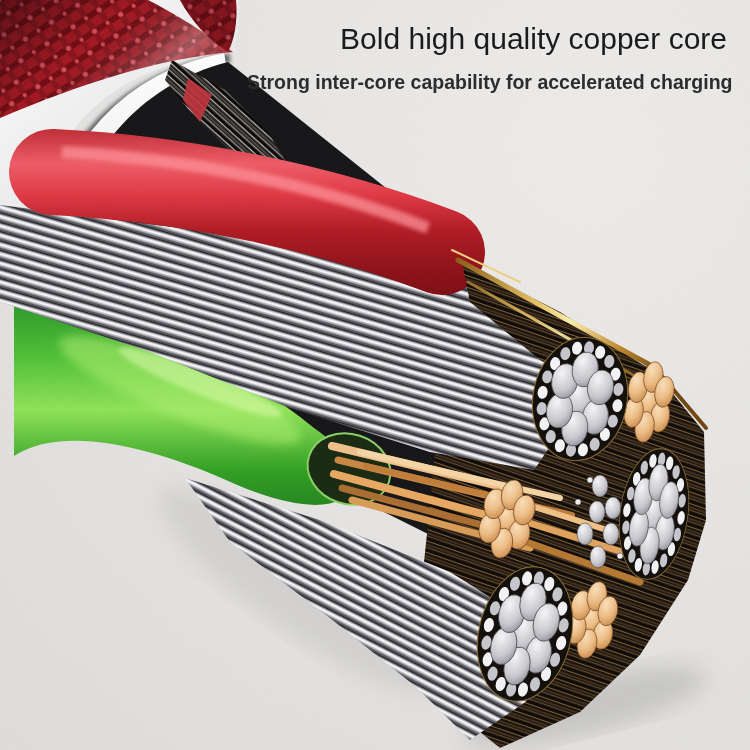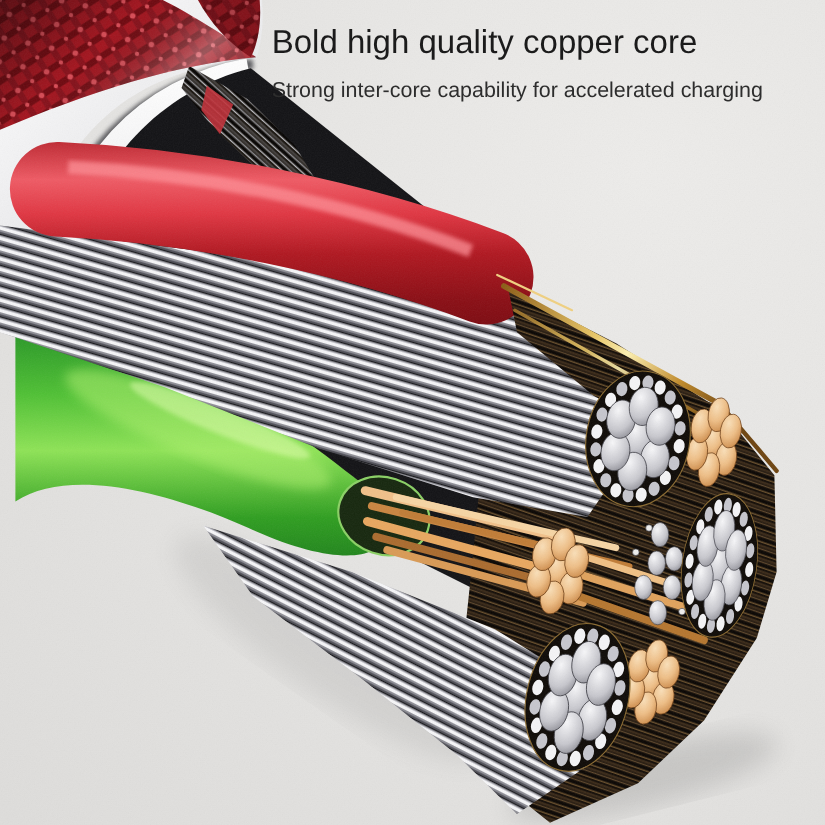--- a/index.html
+++ b/index.html
@@ -5,24 +5,24 @@
   html,body{margin:0;padding:0;background:#888;}
   .stage{
     position:relative;width:750px;height:750px;overflow:hidden;
     background:var(--background,#e4e3e1);
     font-family:"Liberation Sans", sans-serif;
   }
   .stage svg{position:absolute;left:0;top:0;}
   .heading{position:absolute;left:247px;top:20px;width:480px;}
   .heading h1{
     margin:0;font-size:30px;font-weight:400;letter-spacing:0;
-    color:var(--title-text,#1b1b1b);line-height:38px;white-space:nowrap;
+    color:var(--title-text,#1b1b1b);line-height:38px;white-space:nowrap;text-align:right;
   }
   .heading p{
-    margin:10px 0 0 0;font-size:19.5px;font-weight:400;
+    margin:10px 0 0 0;font-size:19.5px;font-weight:700;
     color:var(--subtitle-text,#2d2d2d);line-height:28px;white-space:nowrap;
   }
 </style>
 </head>
 <body>
 
 <div class="stage">
 
 <svg width="750" height="750" viewBox="0 0 750 750">
   <defs>

